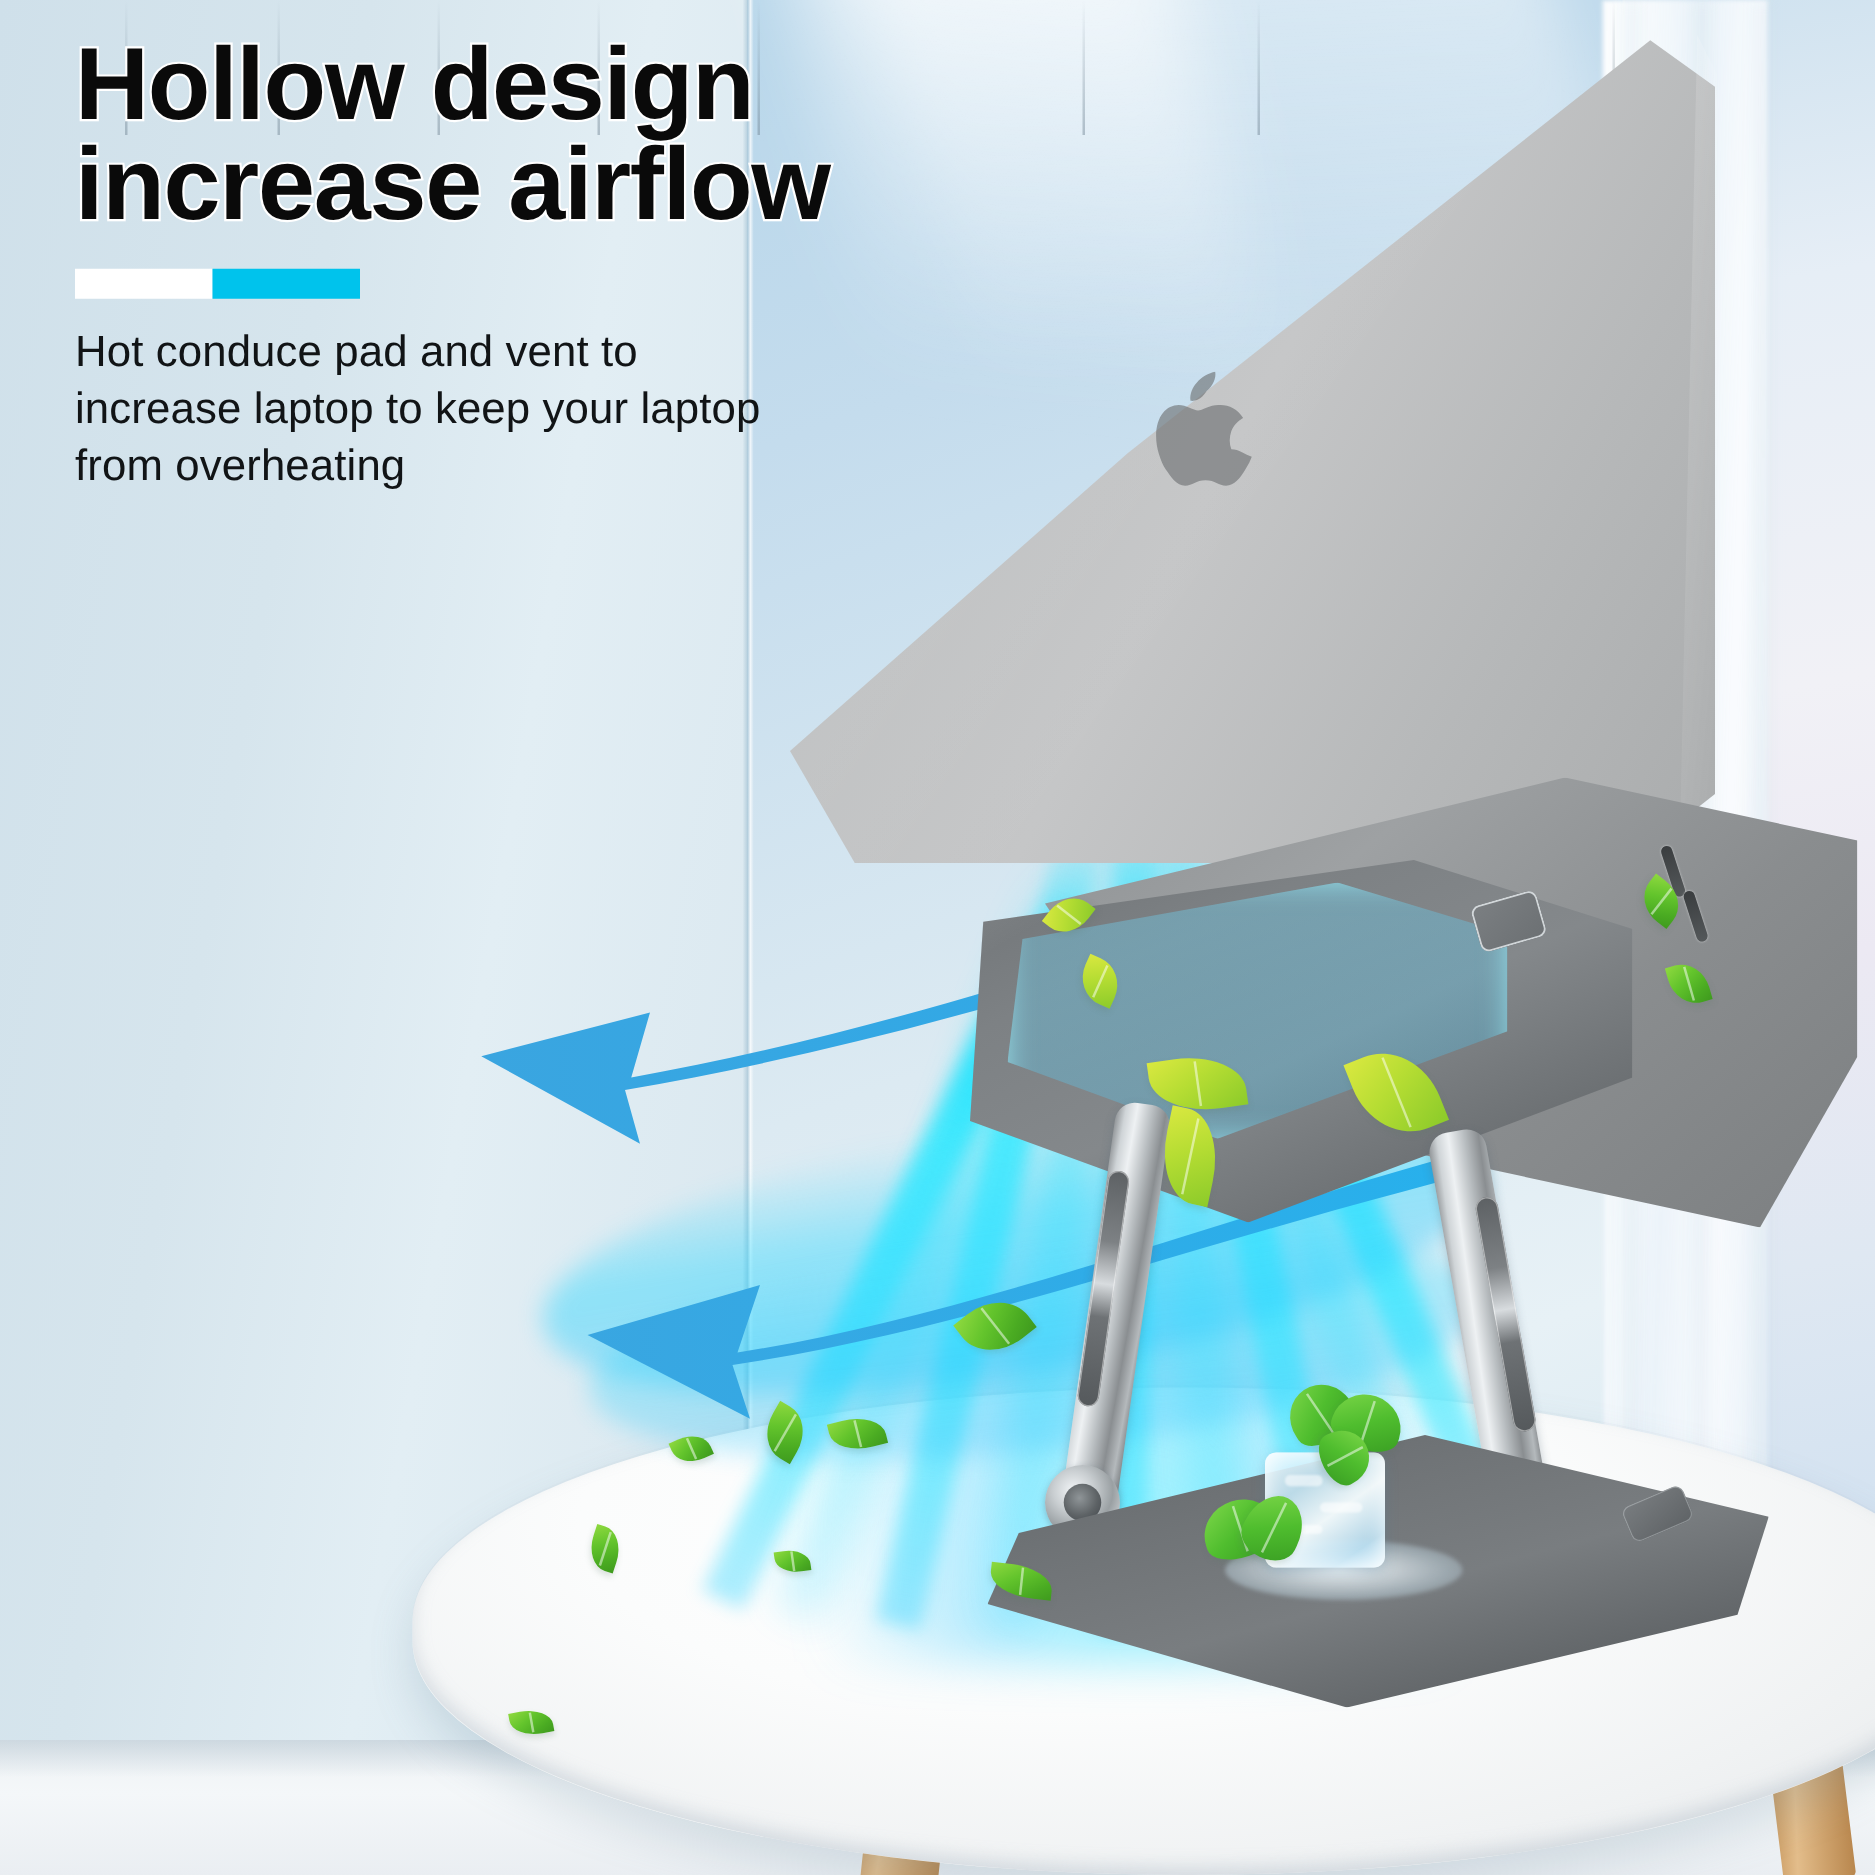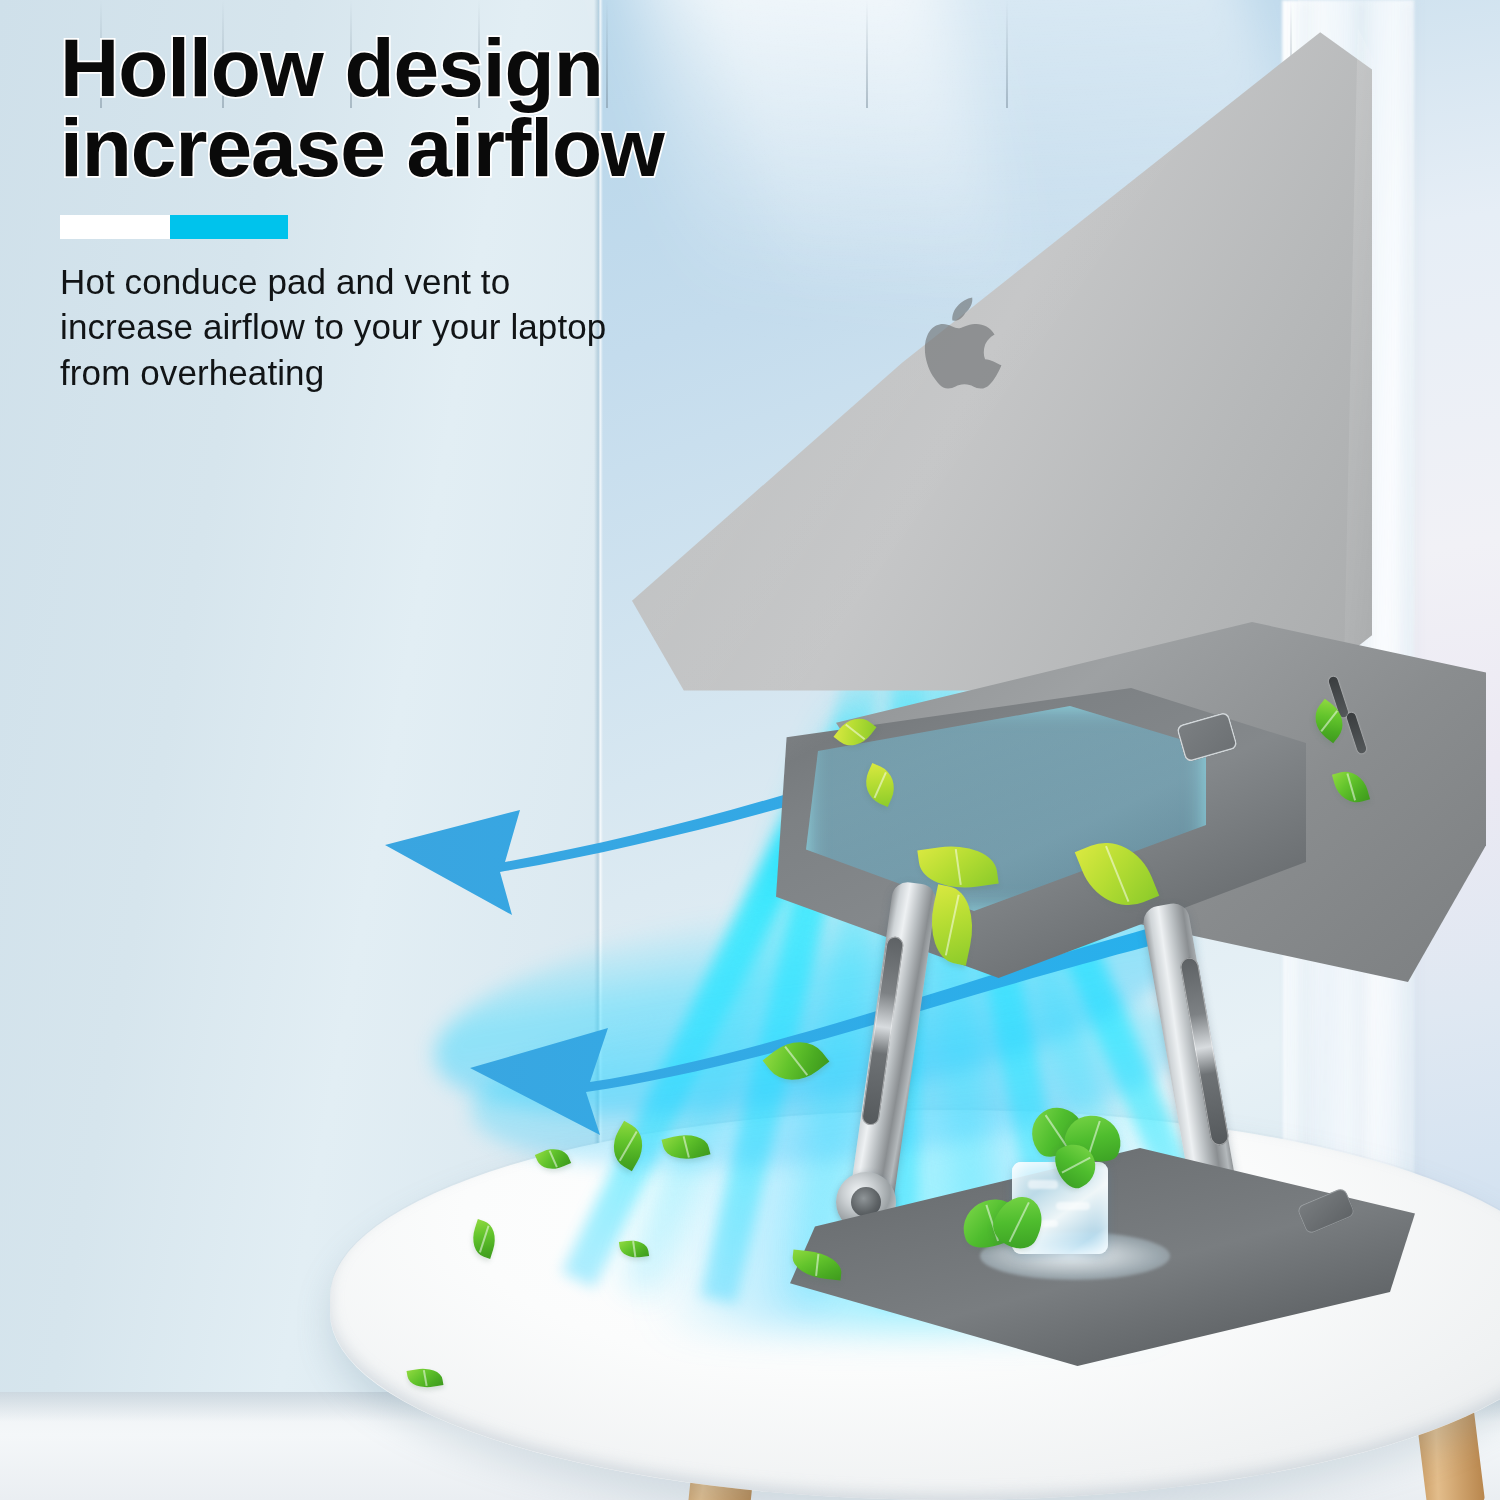--- a/index.html
+++ b/index.html
@@ -515,16 +515,16 @@
       </div>
   </div>
 
   <div class="text-block">
     <div class="headline">Hollow design
 increase airflow</div>
     <div class="divider">
       <div class="divider-seg seg-white"></div>
       <div class="divider-seg seg-cyan"></div>
     </div>
-    <div class="subtext">Hot conduce pad and vent to increase airflow to your your laptop from overheating</div>
+    <div class="subtext">Hot conduce pad and vent to increase laptop to keep your laptop from overheating</div>
   </div>
 
 </div>
 
 </body></html>

